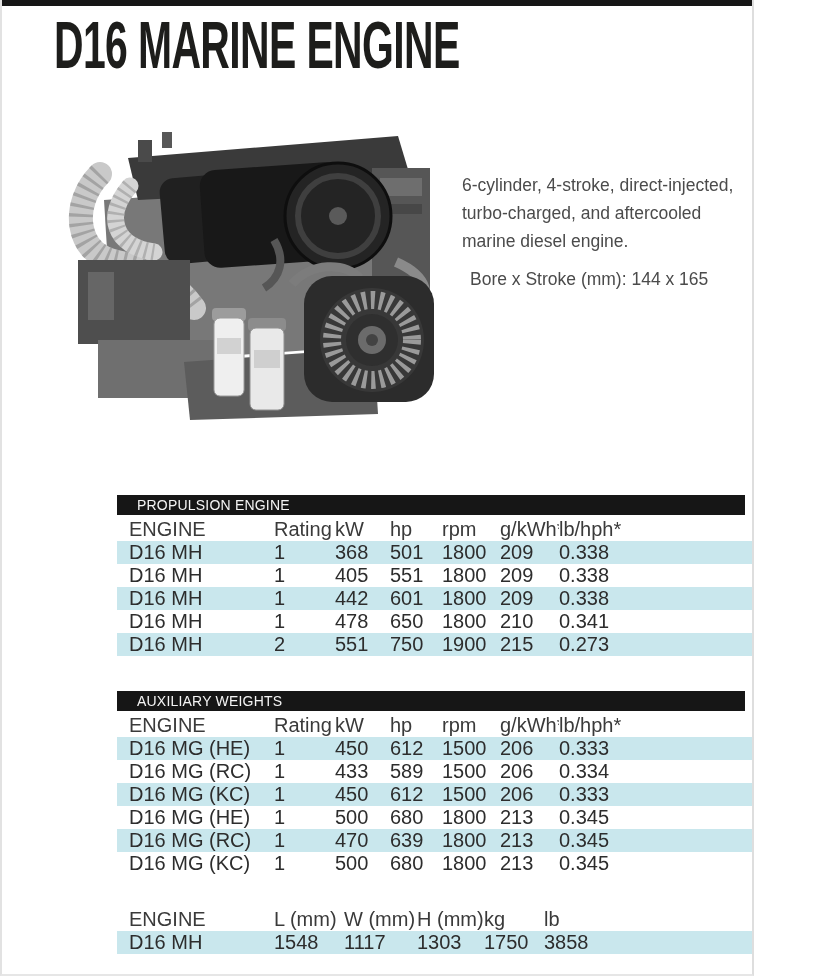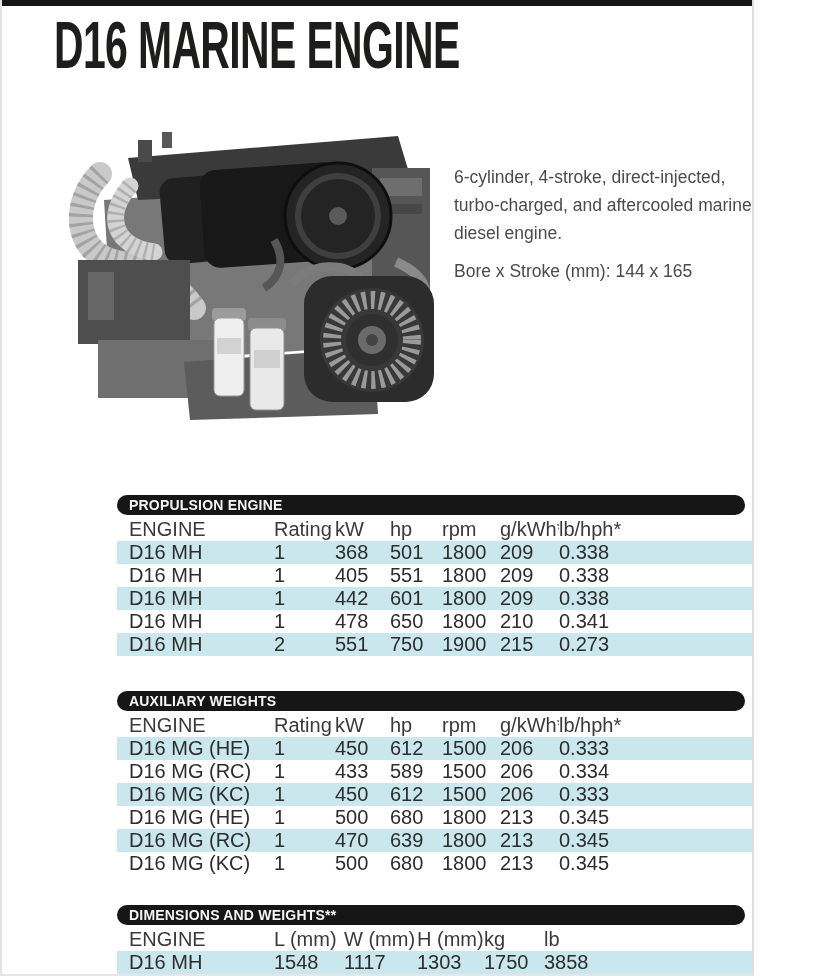--- a/index.html
+++ b/index.html
@@ -33,38 +33,37 @@
   
   .engine-fig{
     position:absolute;left:40px;top:112px;width:398px;height:326px;
   }
   
   .intro{
     position:absolute;left:452px;top:163px;width:310px;
     color:#4b4b4b;
   }
   .intro .desc{
-    font-size:17.5px;line-height:28px;margin:0;
+    font-size:17.5px;line-height:28px;margin:8px;
   }
   .intro .spec-line{
-    font-size:17.5px;line-height:28px;margin:10px 0 0 0;
+    font-size:17.5px;line-height:28px;margin:10px 0 0 16px;
   }
   
   .section{position:absolute;left:115px;width:628px;}
   #sec-propulsion{top:495px;}
   #sec-auxiliary{top:691px;}
   #sec-dimensions{top:905px;}
   .section-bar{
     height:20px;line-height:20px;
     background:var(--bar-black,#161616);
     color:#f4f4f4;
-    font-size:14px;font-weight:bold;
-    padding-left:12px;
+    font-size:14px;font-weight:normal;
+    padding-left:20px;
     letter-spacing:0.2px;
-    border-radius:10px;
   }
   table.spec{
     border-collapse:collapse;table-layout:fixed;
     width:628px;margin-top:3px;
     font-size:20px;color:#2d2d2d;
   }
   table.spec th{
     font-weight:normal;color:#3a3a3a;text-align:left;
     height:22px;padding:0;white-space:nowrap;overflow:hidden;
   }
@@ -287,21 +286,20 @@
             <td>680</td>
             <td>1800</td>
             <td>213</td>
             <td>0.345</td>
           </tr>
         </tbody>
     </table>
   </div>
 
   <div class="section" id="sec-dimensions">
-    <div class="section-bar">DIMENSIONS AND WEIGHTS**</div>
     <table class="spec cols-dim">
       <thead>
           <tr>
             <th>ENGINE</th>
             <th>L (mm)</th>
             <th>W (mm)</th>
             <th>H (mm)</th>
             <th>kg</th>
             <th>lb</th>
           </tr>

